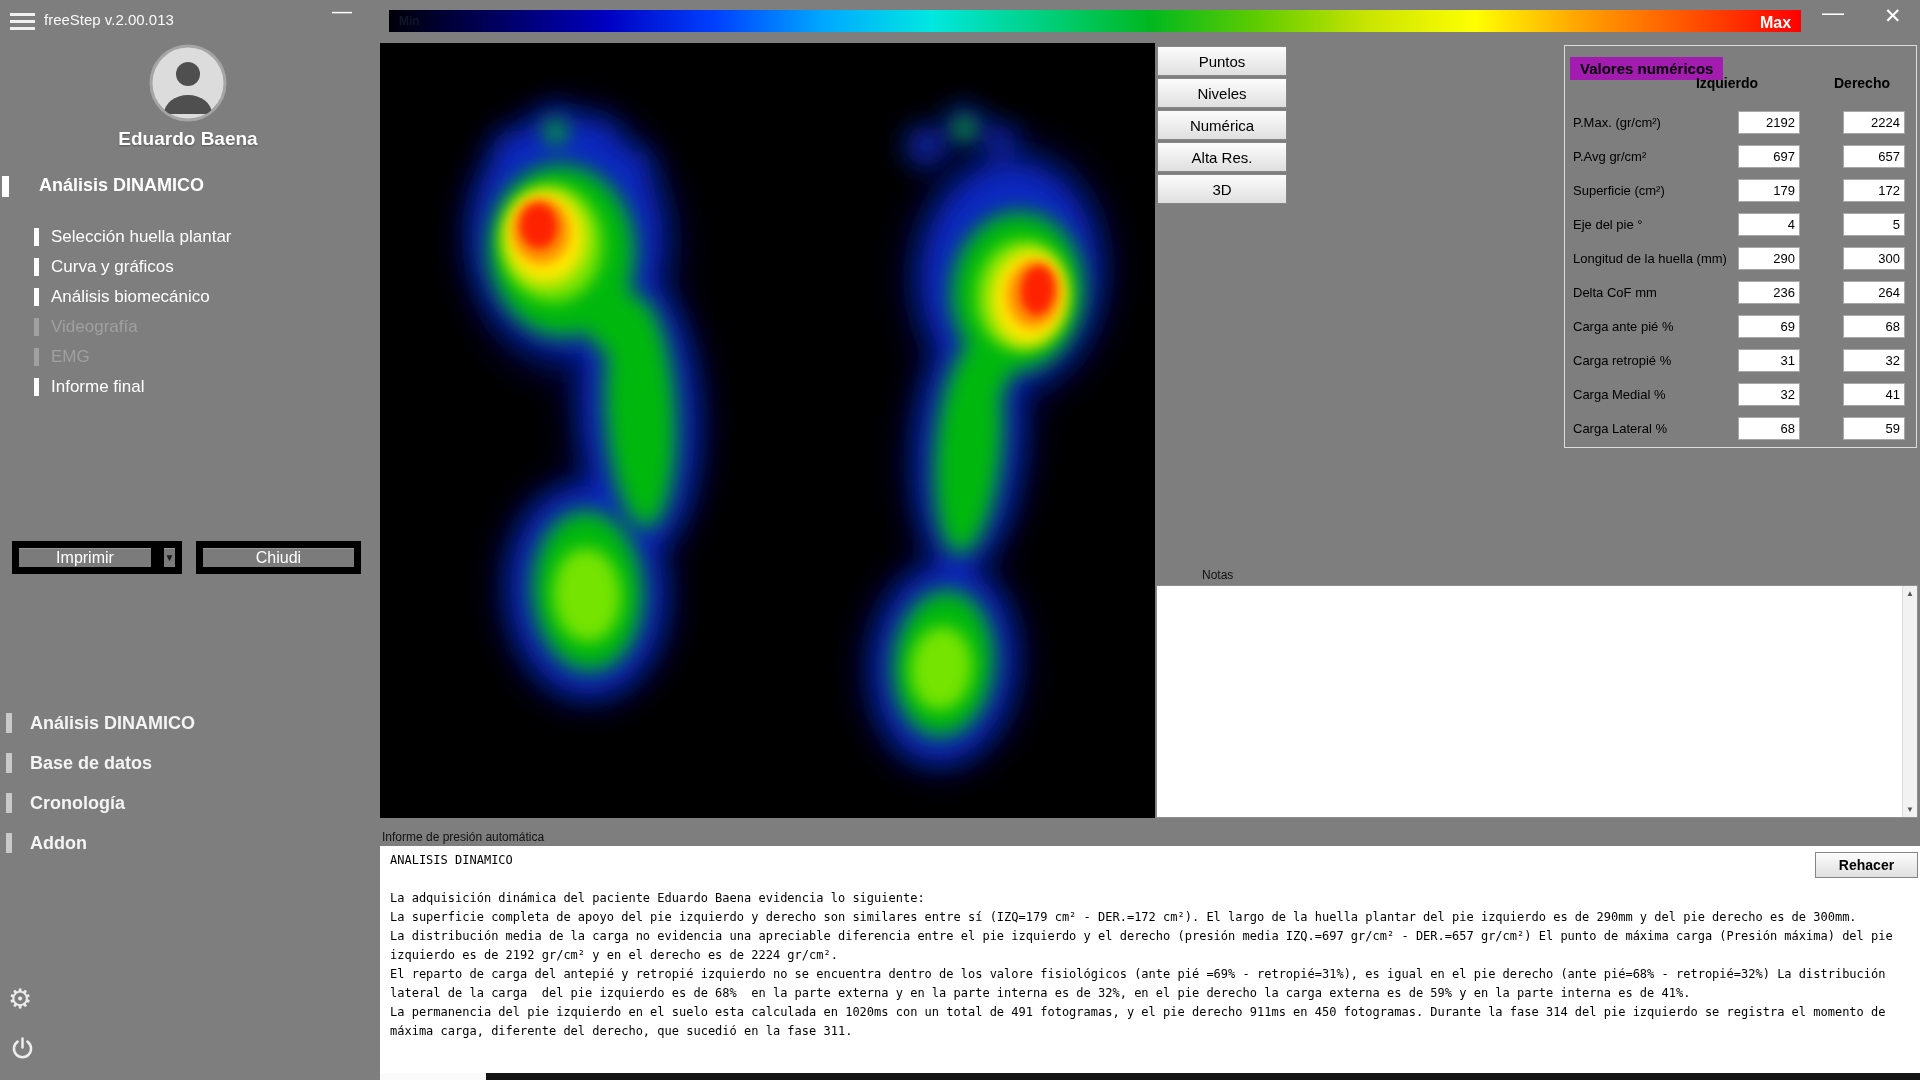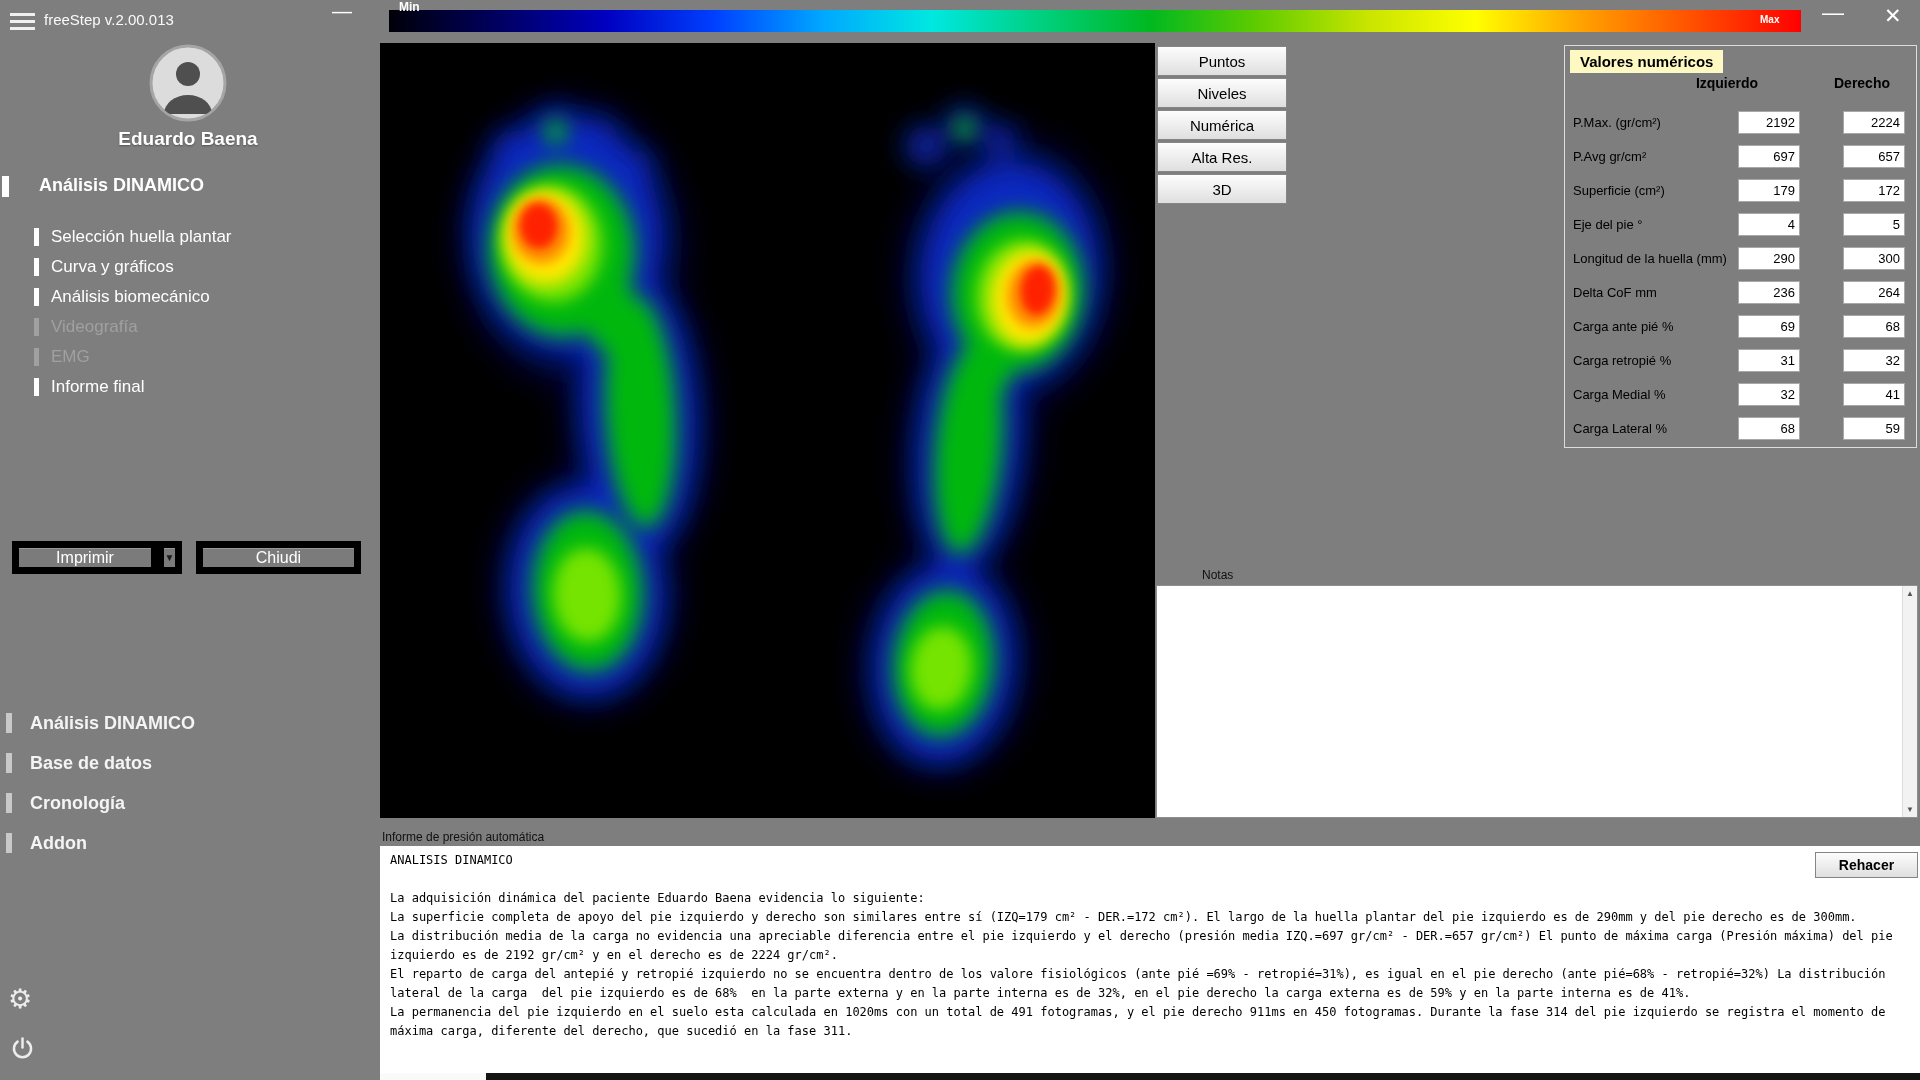--- a/index.html
+++ b/index.html
@@ -38,36 +38,36 @@
 
   .nav { position:absolute; left:0; top:703px; width:380px; }
   .nav-item { height:40px; display:flex; align-items:center; font-weight:bold; font-size:18px; color:#f4f4f4; cursor:pointer; }
   .nav-item .bar { width:6px; height:20px; background:#c9c9c9; margin-left:6px; margin-right:18px; flex:none; }
 
   .gear { position:absolute; left:8px; top:986px; font-size:27px; color:#ededed; cursor:pointer; line-height:1; }
   .power { position:absolute; left:10px; top:1036px; cursor:pointer; }
 
   
   #scalebar { position:absolute; left:389px; top:10px; width:1412px; height:22px; background:#222; }
-  #min-label { position:absolute; left:399px; top:0; font-size:12px; font-weight:bold; color:#ffffff; }
-  #max-label { position:absolute; left:1760px; top:14px; font-size:10px; font-weight:bold; color:#fff; }
+  #min-label { position:absolute; left:399px; top:14px; font-size:12px; font-weight:bold; color:#0f172a; }
+  #max-label { position:absolute; left:1760px; top:14px; font-size:16px; font-weight:bold; color:#fff; }
   #win-min { position:absolute; left:1822px; top:0px; font-size:22px; color:#fff; cursor:pointer; }
   #win-close { position:absolute; left:1884px; top:4px; font-size:21px; color:#fff; cursor:pointer; }
 
   
   #canvas { position:absolute; left:380px; top:43px; width:775px; height:775px; background:#000; }
 
   
   #viewbtns { position:absolute; left:1157px; top:46px; width:130px; }
   .vbtn { height:30px; margin-bottom:2px; background:linear-gradient(#fdfdfd,#dfdfdf); border:1px solid #858585;
     color:#000; font-size:15px; display:flex; align-items:center; justify-content:center; cursor:pointer; }
 
   
   #values { position:absolute; left:1564px; top:45px; width:353px; height:403px; border:1px solid #dcdcdc; background:#7e7e7e; }
-  #values .title { position:absolute; left:5px; top:4px; background:#fef9c3; color:#000; font-weight:bold;
+  #values .title { position:absolute; left:5px; top:11px; background:#a21caf; color:#000; font-weight:bold;
     font-size:15px; padding:3px 10px; }
   #values .col-izq { position:absolute; top:29px; left:112px; width:100px; text-align:center; color:#000; font-weight:bold; font-size:14px; }
   #values .col-der { position:absolute; top:29px; left:252px; width:90px; text-align:center; color:#000; font-weight:bold; font-size:14px; }
   #vrows { position:absolute; top:60px; left:0; right:0; }
   .vrow { position:relative; height:34px; }
   .vrow .lbl { position:absolute; left:8px; top:9px; color:#000; font-size:13px; }
   .vrow .box { position:absolute; top:5px; width:62px; height:23px; background:#fff; border:1px solid #a8a8a8;
     color:#000; font-size:13px; text-align:right; padding:3px 4px 0 12px; }
   .vrow .box.l { right:116px; }
   .vrow .box.r { right:11px; }

